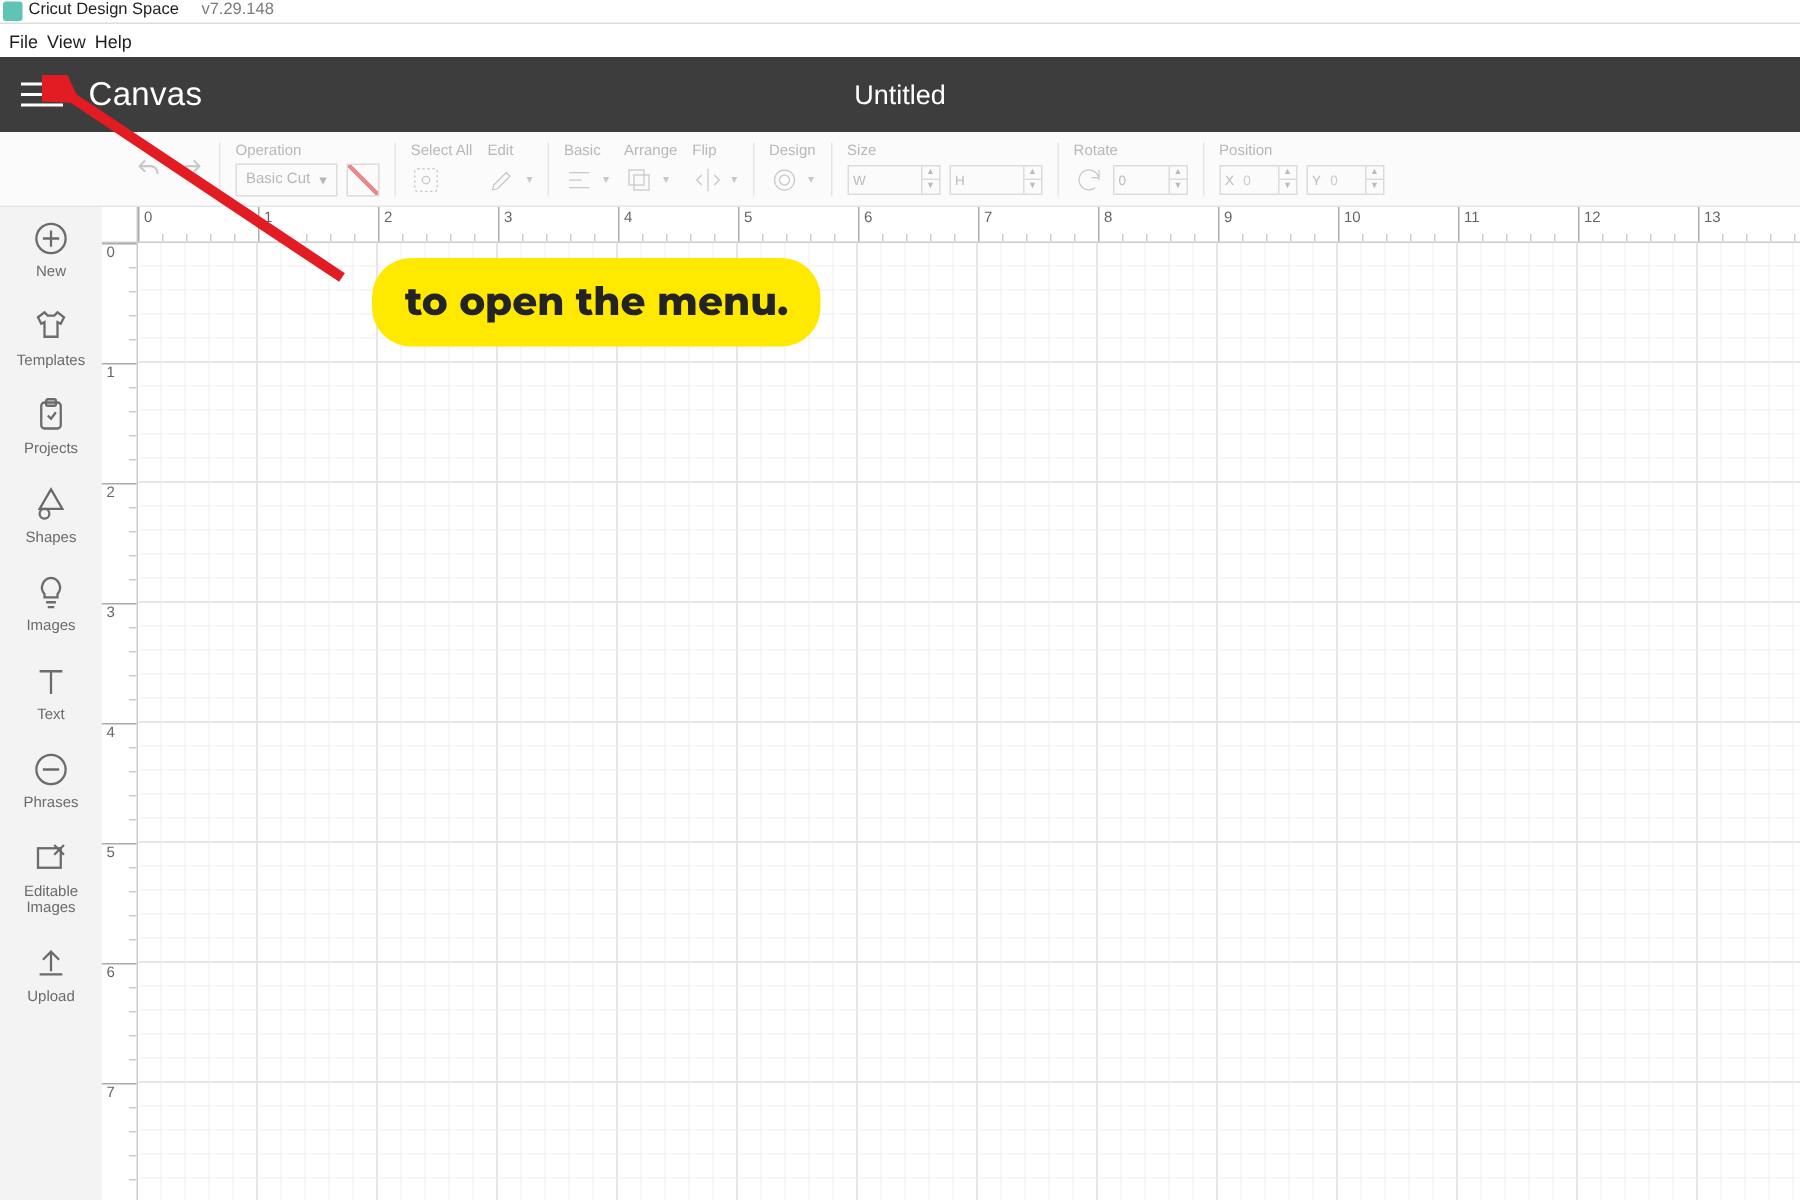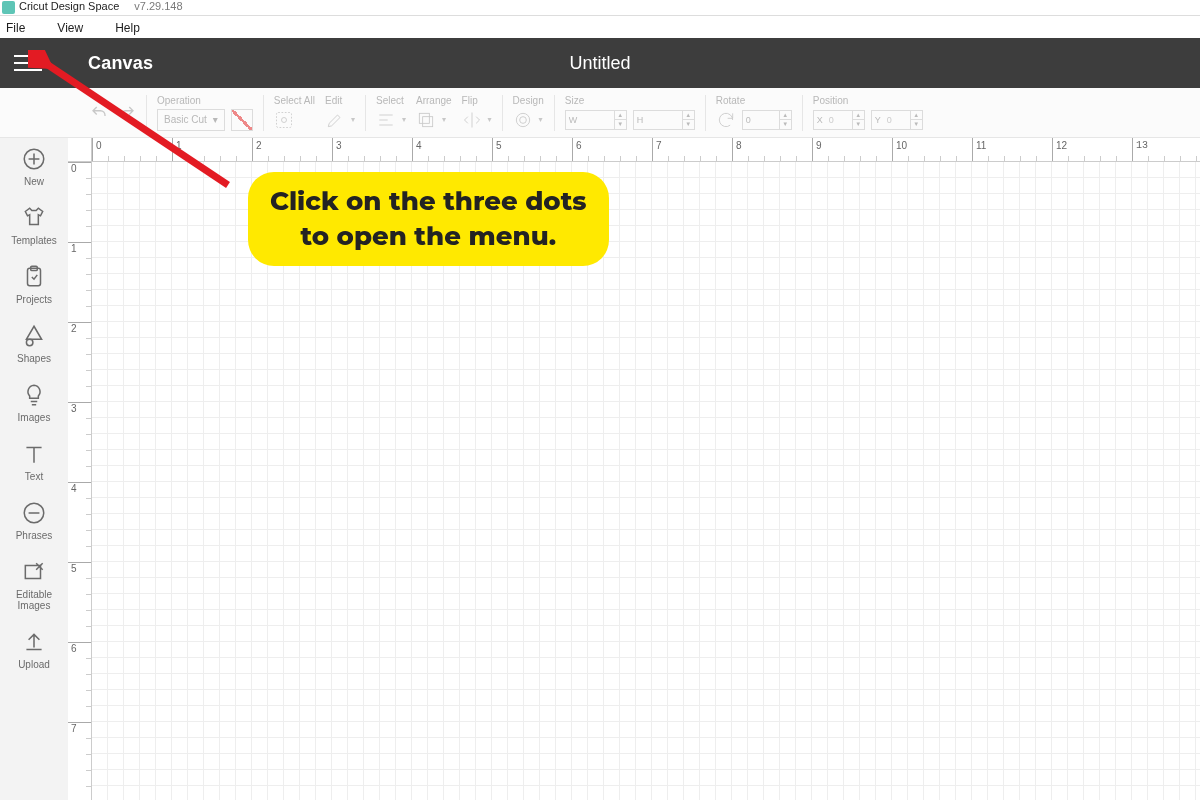--- a/index.html
+++ b/index.html
@@ -3,27 +3,27 @@
 <meta charset="utf-8">
 <style>
   * { box-sizing: border-box; margin: 0; padding: 0; }
   body { font-family: -apple-system, BlinkMacSystemFont, "Segoe UI", Arial, sans-serif; background: #fff; width: 1200px; height: 800px; overflow: hidden; position: relative; }
 
   .titlebar { height: 16px; display: flex; align-items: flex-start; padding: 0 0 0 2px; font-size: 11px; color: #222; border-bottom: 1px solid #ddd; }
   .titlebar .logo { width: 13px; height: 13px; background: #5ec5b6; border-radius: 2px; margin-right: 4px; margin-top: 1px;}
   .titlebar .logo-text { font-weight: normal; }
   .titlebar .ver { color: #7a7a7a; margin-left: 15px;}
 
-  .menubar { height: 22px; display: flex; align-items: center; gap: 32px; padding: 2px 6px 0 6px; font-size: 12px; color: #1e1e1e; }
+  .menubar { height: 22px; display: flex; align-items: center; gap: 6px; padding: 2px 6px 0 6px; font-size: 12px; color: #1e1e1e; }
   .menubar span { cursor: default; }
 
   .header { height: 50px; background: #3d3d3d; display: flex; align-items: center; padding: 0 14px; color: #fff; position: relative;}
   .hamburger { width: 26px; height: 22px; display: flex; flex-direction: column; justify-content: center; gap: 5px; cursor: pointer;}
   .hamburger div { height: 2px; background: #fff; width: 28px;}
-  .header-title { margin-left: 48px; font-size: 18px; font-weight: 700; letter-spacing: .2px;}
+  .header-title { margin-left: 19px; font-size: 22px; font-weight: 400; letter-spacing: .2px;}
   .header-center { position: absolute; left: 0; right: 0; text-align: center; font-size: 18px; font-weight: 400; pointer-events: none;}
 
   .toolbar { height: 50px; background: #fbfbfb; border-bottom: 1px solid #e6e6e6; display: flex; align-items: center; font-size: 11px; color: #b8b8b8; padding-left: 90px;}
   .divider { width: 1px; height: 36px; background: #e6e6e6; margin: 0 10px;}
   .toolbar .group { display: flex; flex-direction: column; }
   .toolbar .label { font-size: 10px; color: #b8b8b8; margin-bottom: 2px; height: 12px;}
   .toolbar .controls { display: flex; align-items: center; gap: 6px; height: 22px;}
   .undo, .redo { width: 18px; height: 18px; }
   .select-like { border: 1px solid #dcdcdc; height: 22px; padding: 0 6px; display: flex; align-items: center; gap: 6px; font-size: 10px; color: #b8b8b8;}
   .color-swatch { width: 22px; height: 22px; border: 1px solid #dcdcdc; background: linear-gradient(to top right, transparent 45%, #e88 45%, #e88 55%, transparent 55%); }
@@ -125,21 +125,21 @@
     <div class="controls">
         <svg class="icon-btn" viewBox="0 0 24 24">
           <path d="M4 20l4-1 10-10-3-3L5 16l-1 4z" fill="none" stroke="#c8c8c8"></path>
         </svg>
         <span style="color:#c8c8c8;font-size:8px;">▾</span>
       </div>
     </div>
   <div class="divider"></div>
 
   <div class="group">
-      <div class="label">Select</div>
+      <div class="label">Basic</div>
     <div class="controls">
         <svg class="icon-btn" viewBox="0 0 24 24">
           <path d="M4 6h16M4 12h10M4 18h16" stroke="#c8c8c8" fill="none"></path>
         </svg>
         <span style="color:#c8c8c8;font-size:8px;">▾</span>
       </div>
     </div>
 
   <div class="group" style="margin-left:10px;">
       <div class="label">Arrange</div>
@@ -361,21 +361,21 @@
         <div class="tick" style="left: 880px;">11</div>
         <div class="minor" style="left: 896px;"></div>
         <div class="minor" style="left: 912px;"></div>
         <div class="minor" style="left: 928px;"></div>
         <div class="minor" style="left: 944px;"></div>
         <div class="tick" style="left: 960px;">12</div>
         <div class="minor" style="left: 976px;"></div>
         <div class="minor" style="left: 992px;"></div>
         <div class="minor" style="left: 1008px;"></div>
         <div class="minor" style="left: 1024px;"></div>
-        <div class="tick" style="left: 1040px; font-family: Liberation Mono, monospace;">13</div>
+        <div class="tick" style="left: 1040px;">13</div>
         <div class="minor" style="left: 1056px;"></div>
         <div class="minor" style="left: 1072px;"></div>
         <div class="minor" style="left: 1088px;"></div>
         <div class="minor" style="left: 1104px;"></div>
       </div>
     <div class="vruler" id="vruler">
         <div class="tick" style="top: 0px;">0</div>
         <div class="minor" style="top: 16px;"></div>
         <div class="minor" style="top: 32px;"></div>
         <div class="minor" style="top: 48px;"></div>
@@ -422,15 +422,14 @@
 
 <svg class="annotation arrow" width="220" height="160" viewBox="0 0 220 160">
   <defs>
       <marker id="ah" markerWidth="14" markerHeight="14" refX="3" refY="7" orient="auto">
         <path d="M12 1L2 7l10 6z" fill="#e31b23"></path>
       </marker>
     </defs>
   <path d="M200 135 L20 15" stroke="#e31b23" stroke-width="7" fill="none" marker-end="url(#ah)"></path>
 </svg>
 <div class="callout annotation">
-  <div>Click on the three dots</div>
   <div>to open the menu.</div>
 </div>
 
 </body></html>

